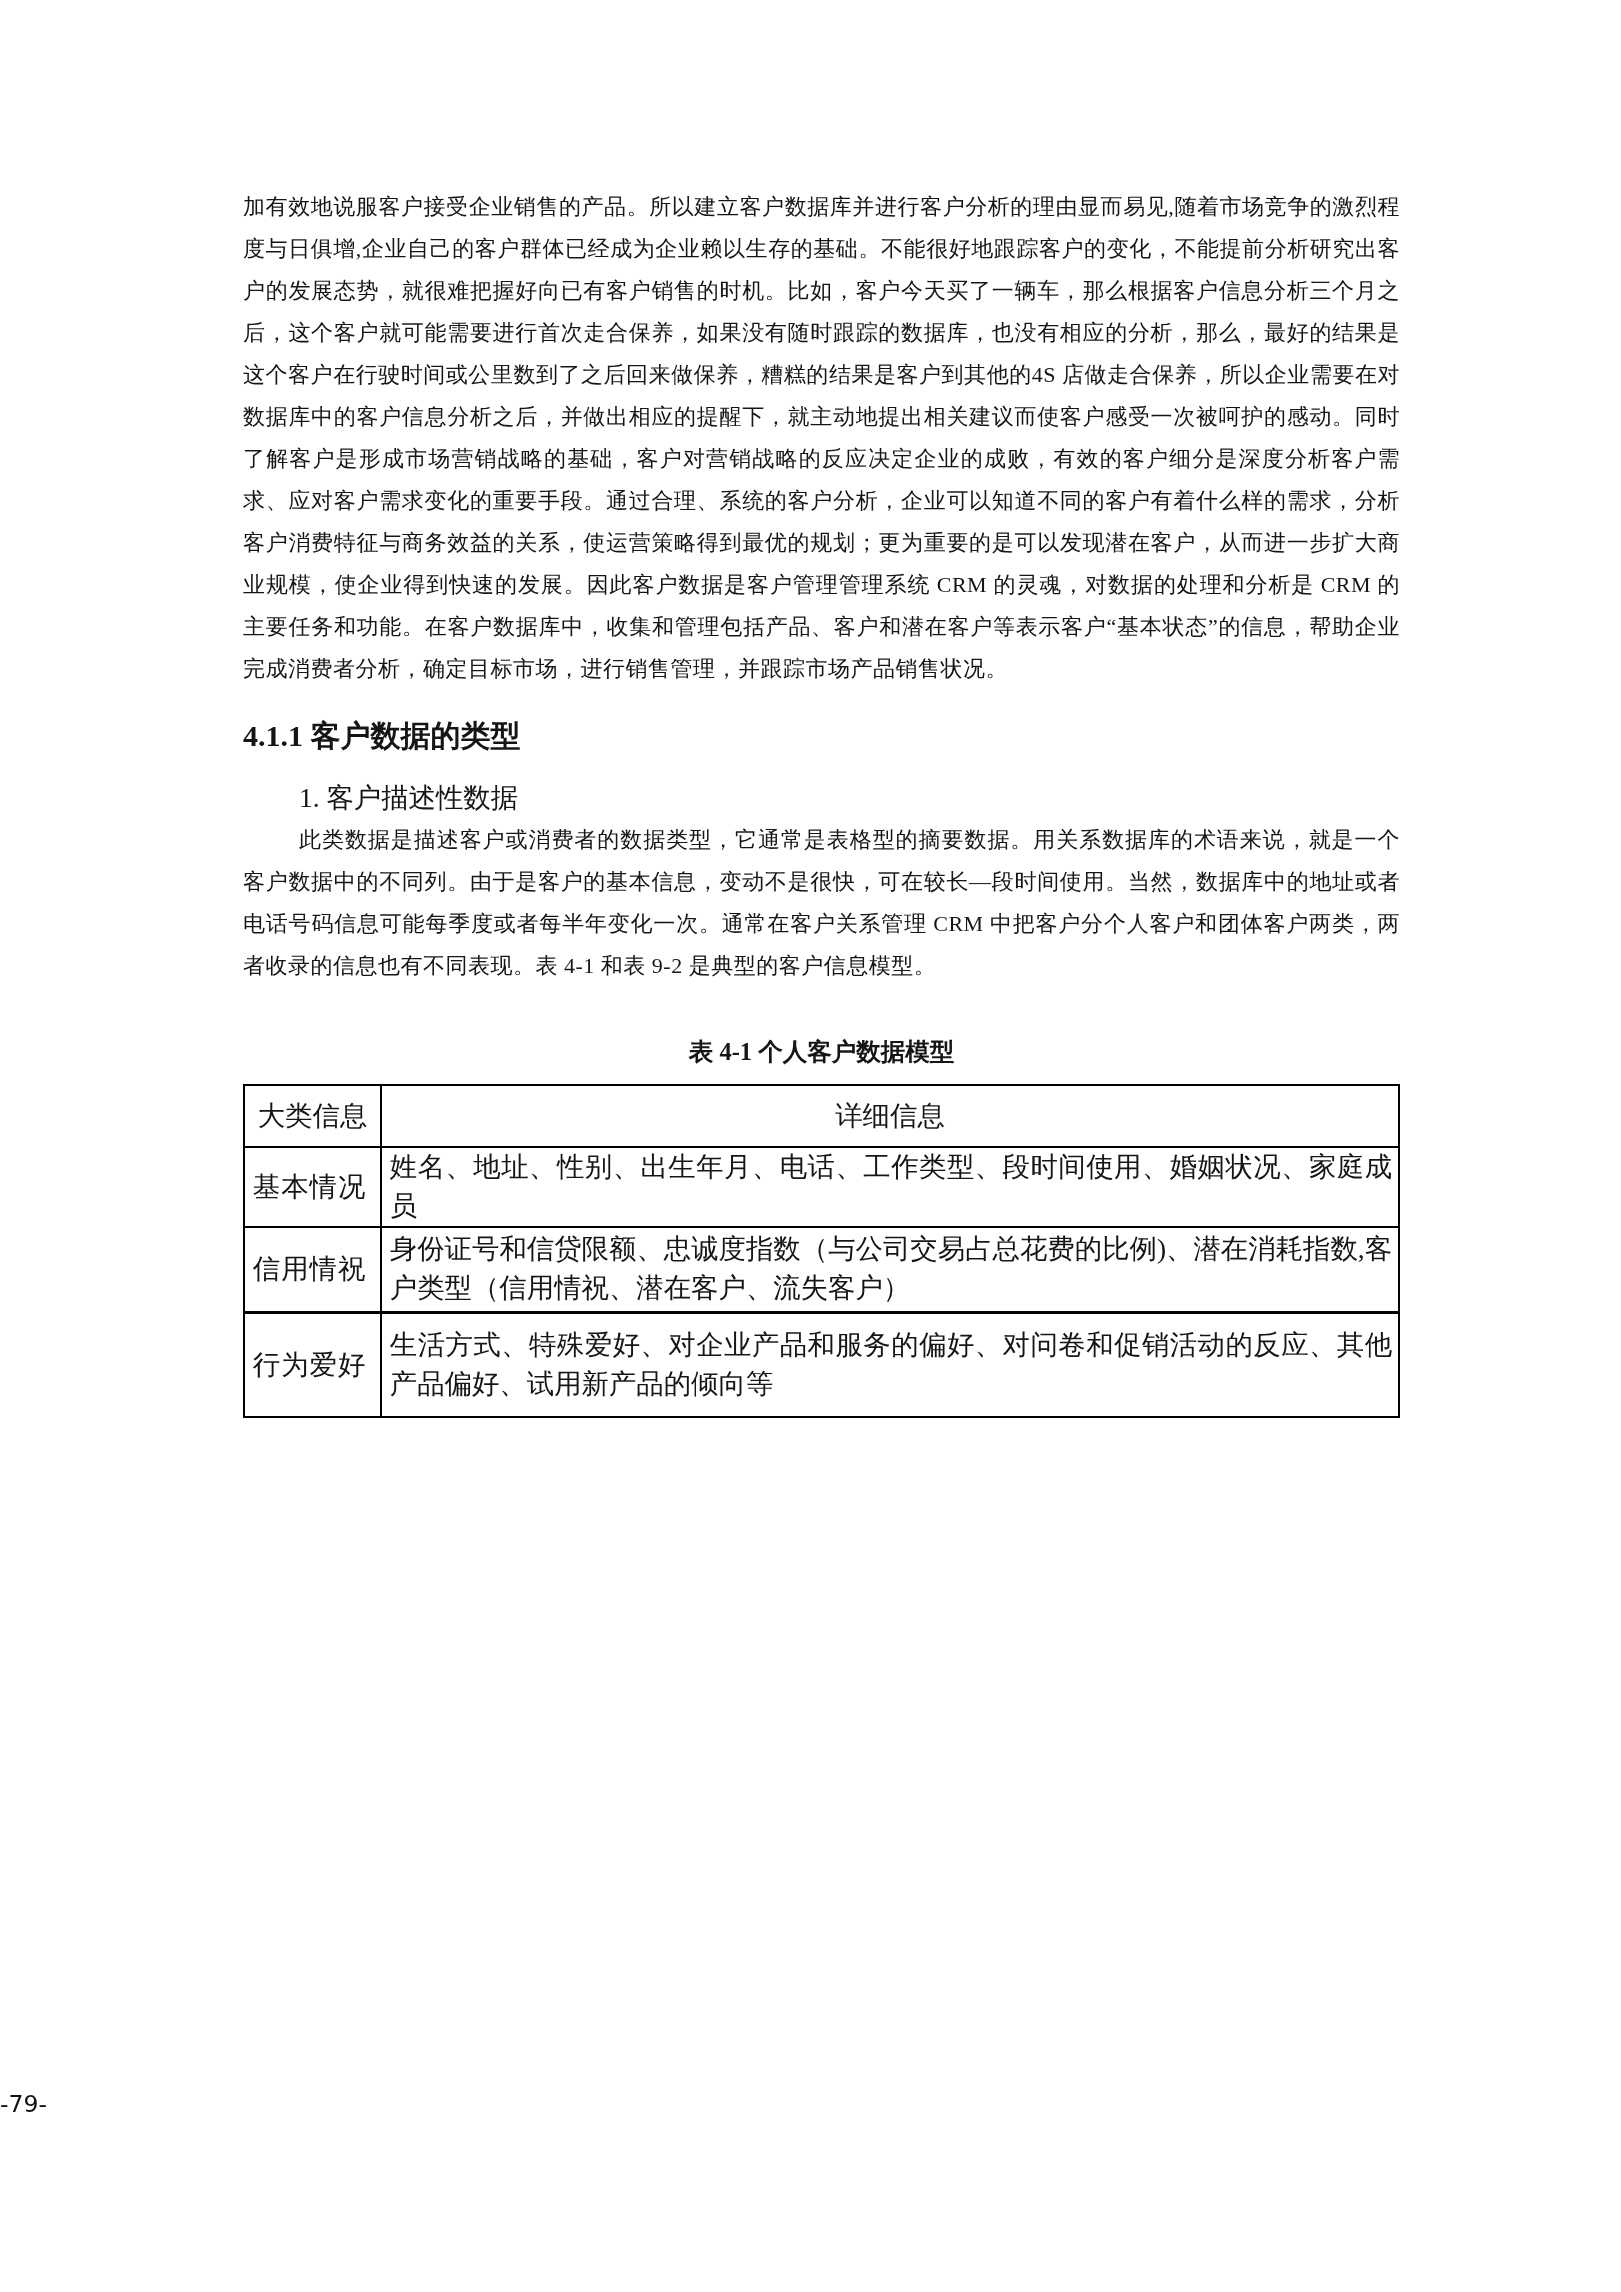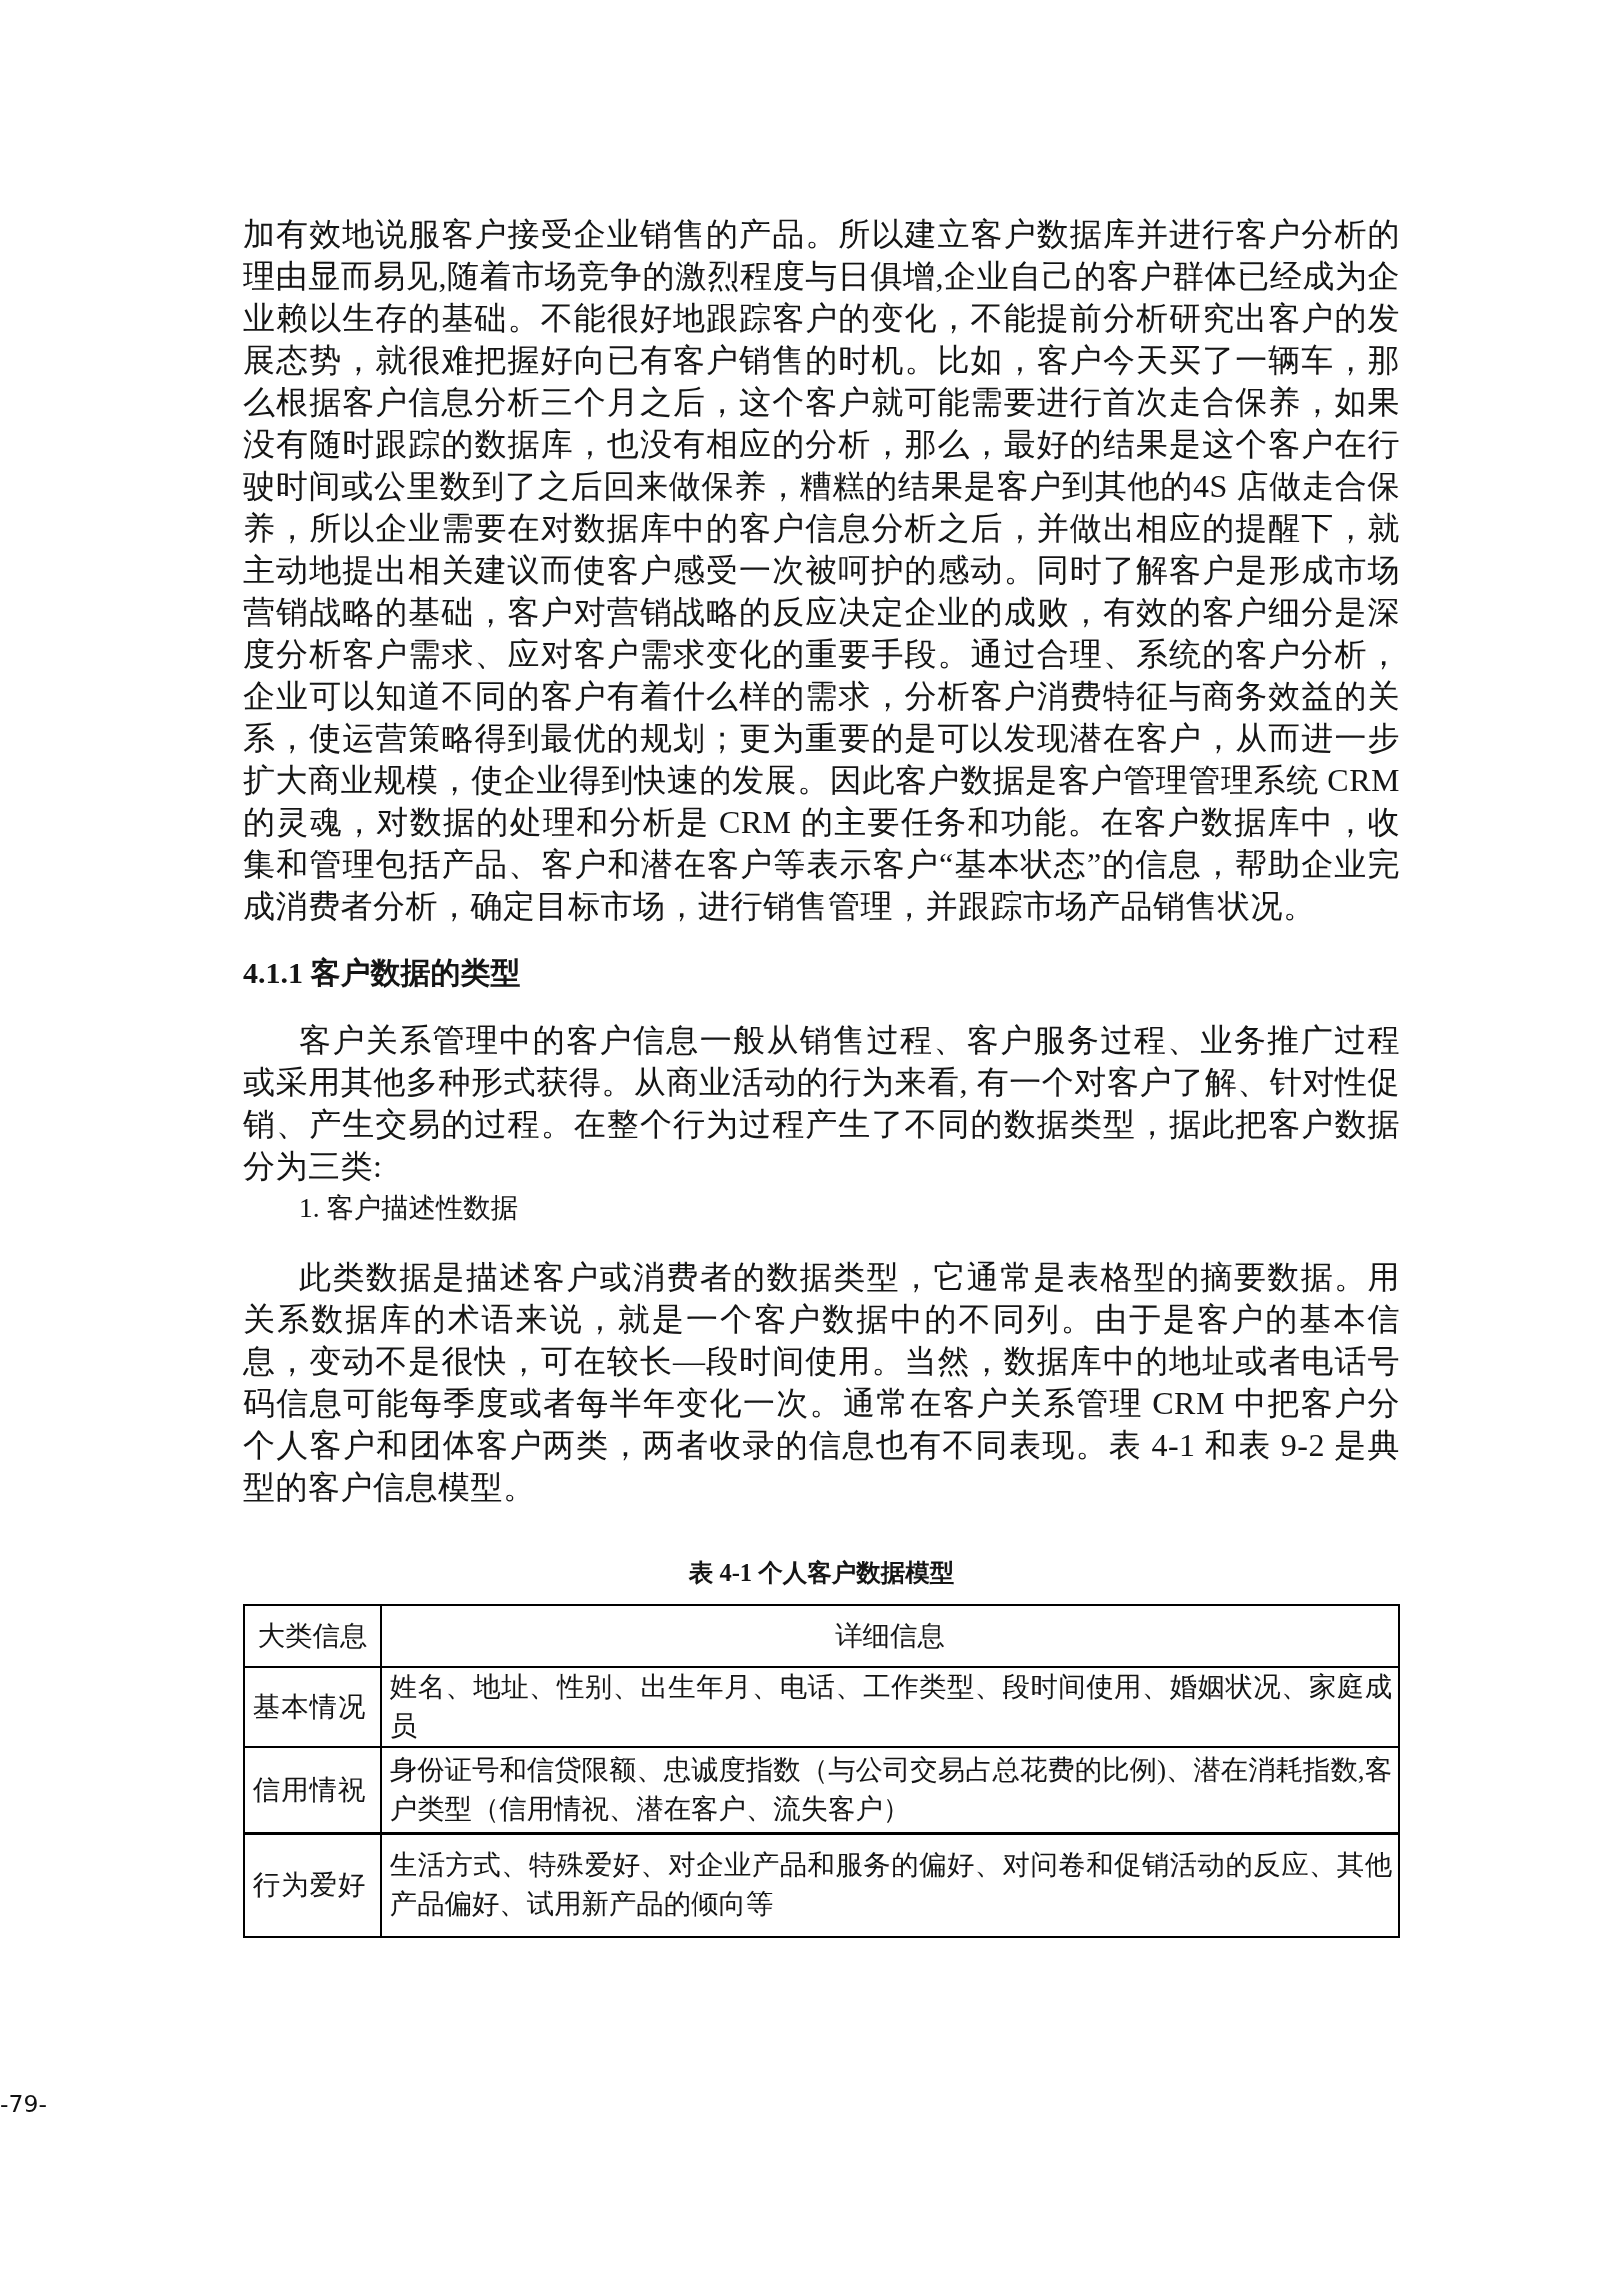--- a/index.html
+++ b/index.html
@@ -12,26 +12,25 @@
     color:#151515;
     font-family:"Liberation Serif", serif;
     overflow:hidden;
   }
   .content {
     position:absolute;
     left:243px; top:186px;
     width:1157px;
   }
   .body-par {
-    font-size:32px;
+    font-size:22px;
     line-height:42px;
     text-align:justify;
     text-align-last:left;
     letter-spacing:0.5px;
-    margin-top:27px;
   }
   .indent { text-indent:56px; }
   .section-heading {
     font-size:30px;
     font-weight:bold;
     line-height:39px;
     margin:25.5px 0 22.5px 0;
   }
   .list-line {
     font-size:27.4px;
@@ -86,21 +85,20 @@
 </head>
 <body>
 
 <div class="page">
   <div class="content">
 
     <p class="body-par">加有效地说服客户接受企业销售的产品。所以建立客户数据库并进行客户分析的理由显而易见,随着市场竞争的激烈程度与日俱增,企业自己的客户群体已经成为企业赖以生存的基础。不能很好地跟踪客户的变化，不能提前分析研究出客户的发展态势，就很难把握好向已有客户销售的时机。比如，客户今天买了一辆车，那么根据客户信息分析三个月之后，这个客户就可能需要进行首次走合保养，如果没有随时跟踪的数据库，也没有相应的分析，那么，最好的结果是这个客户在行驶时间或公里数到了之后回来做保养，糟糕的结果是客户到其他的4S 店做走合保养，所以企业需要在对数据库中的客户信息分析之后，并做出相应的提醒下，就主动地提出相关建议而使客户感受一次被呵护的感动。同时了解客户是形成市场营销战略的基础，客户对营销战略的反应决定企业的成败，有效的客户细分是深度分析客户需求、应对客户需求变化的重要手段。通过合理、系统的客户分析，企业可以知道不同的客户有着什么样的需求，分析客户消费特征与商务效益的关系，使运营策略得到最优的规划；更为重要的是可以发现潜在客户，从而进一步扩大商业规模，使企业得到快速的发展。因此客户数据是客户管理管理系统 CRM 的灵魂，对数据的处理和分析是 CRM 的主要任务和功能。在客户数据库中，收集和管理包括产品、客户和潜在客户等表示客户“基本状态”的信息，帮助企业完成消费者分析，确定目标市场，进行销售管理，并跟踪市场产品销售状况。</p>
 
     <h2 class="section-heading">4.1.1 客户数据的类型</h2>
 
-    <p class="body-par indent">客户关系管理中的客户信息一般从销售过程、客户服务过程、业务推广过程或采用其他多种形式获得。从商业活动的行为来看, 有一个对客户了解、针对性促销、产生交易的过程。在整个行为过程产生了不同的数据类型，据此把客户数据分为三类:</p>
 
     <div class="list-line">1. 客户描述性数据</div>
 
     <p class="body-par indent">此类数据是描述客户或消费者的数据类型，它通常是表格型的摘要数据。用关系数据库的术语来说，就是一个客户数据中的不同列。由于是客户的基本信息，变动不是很快，可在较长—段时间使用。当然，数据库中的地址或者电话号码信息可能每季度或者每半年变化一次。通常在客户关系管理 CRM 中把客户分个人客户和团体客户两类，两者收录的信息也有不同表现。表 4-1 和表 9-2 是典型的客户信息模型。</p>
 
     <div class="table-caption">表 4-1 个人客户数据模型</div>
 
     <table class="data-table">
       <colgroup>
         <col class="col-category">

